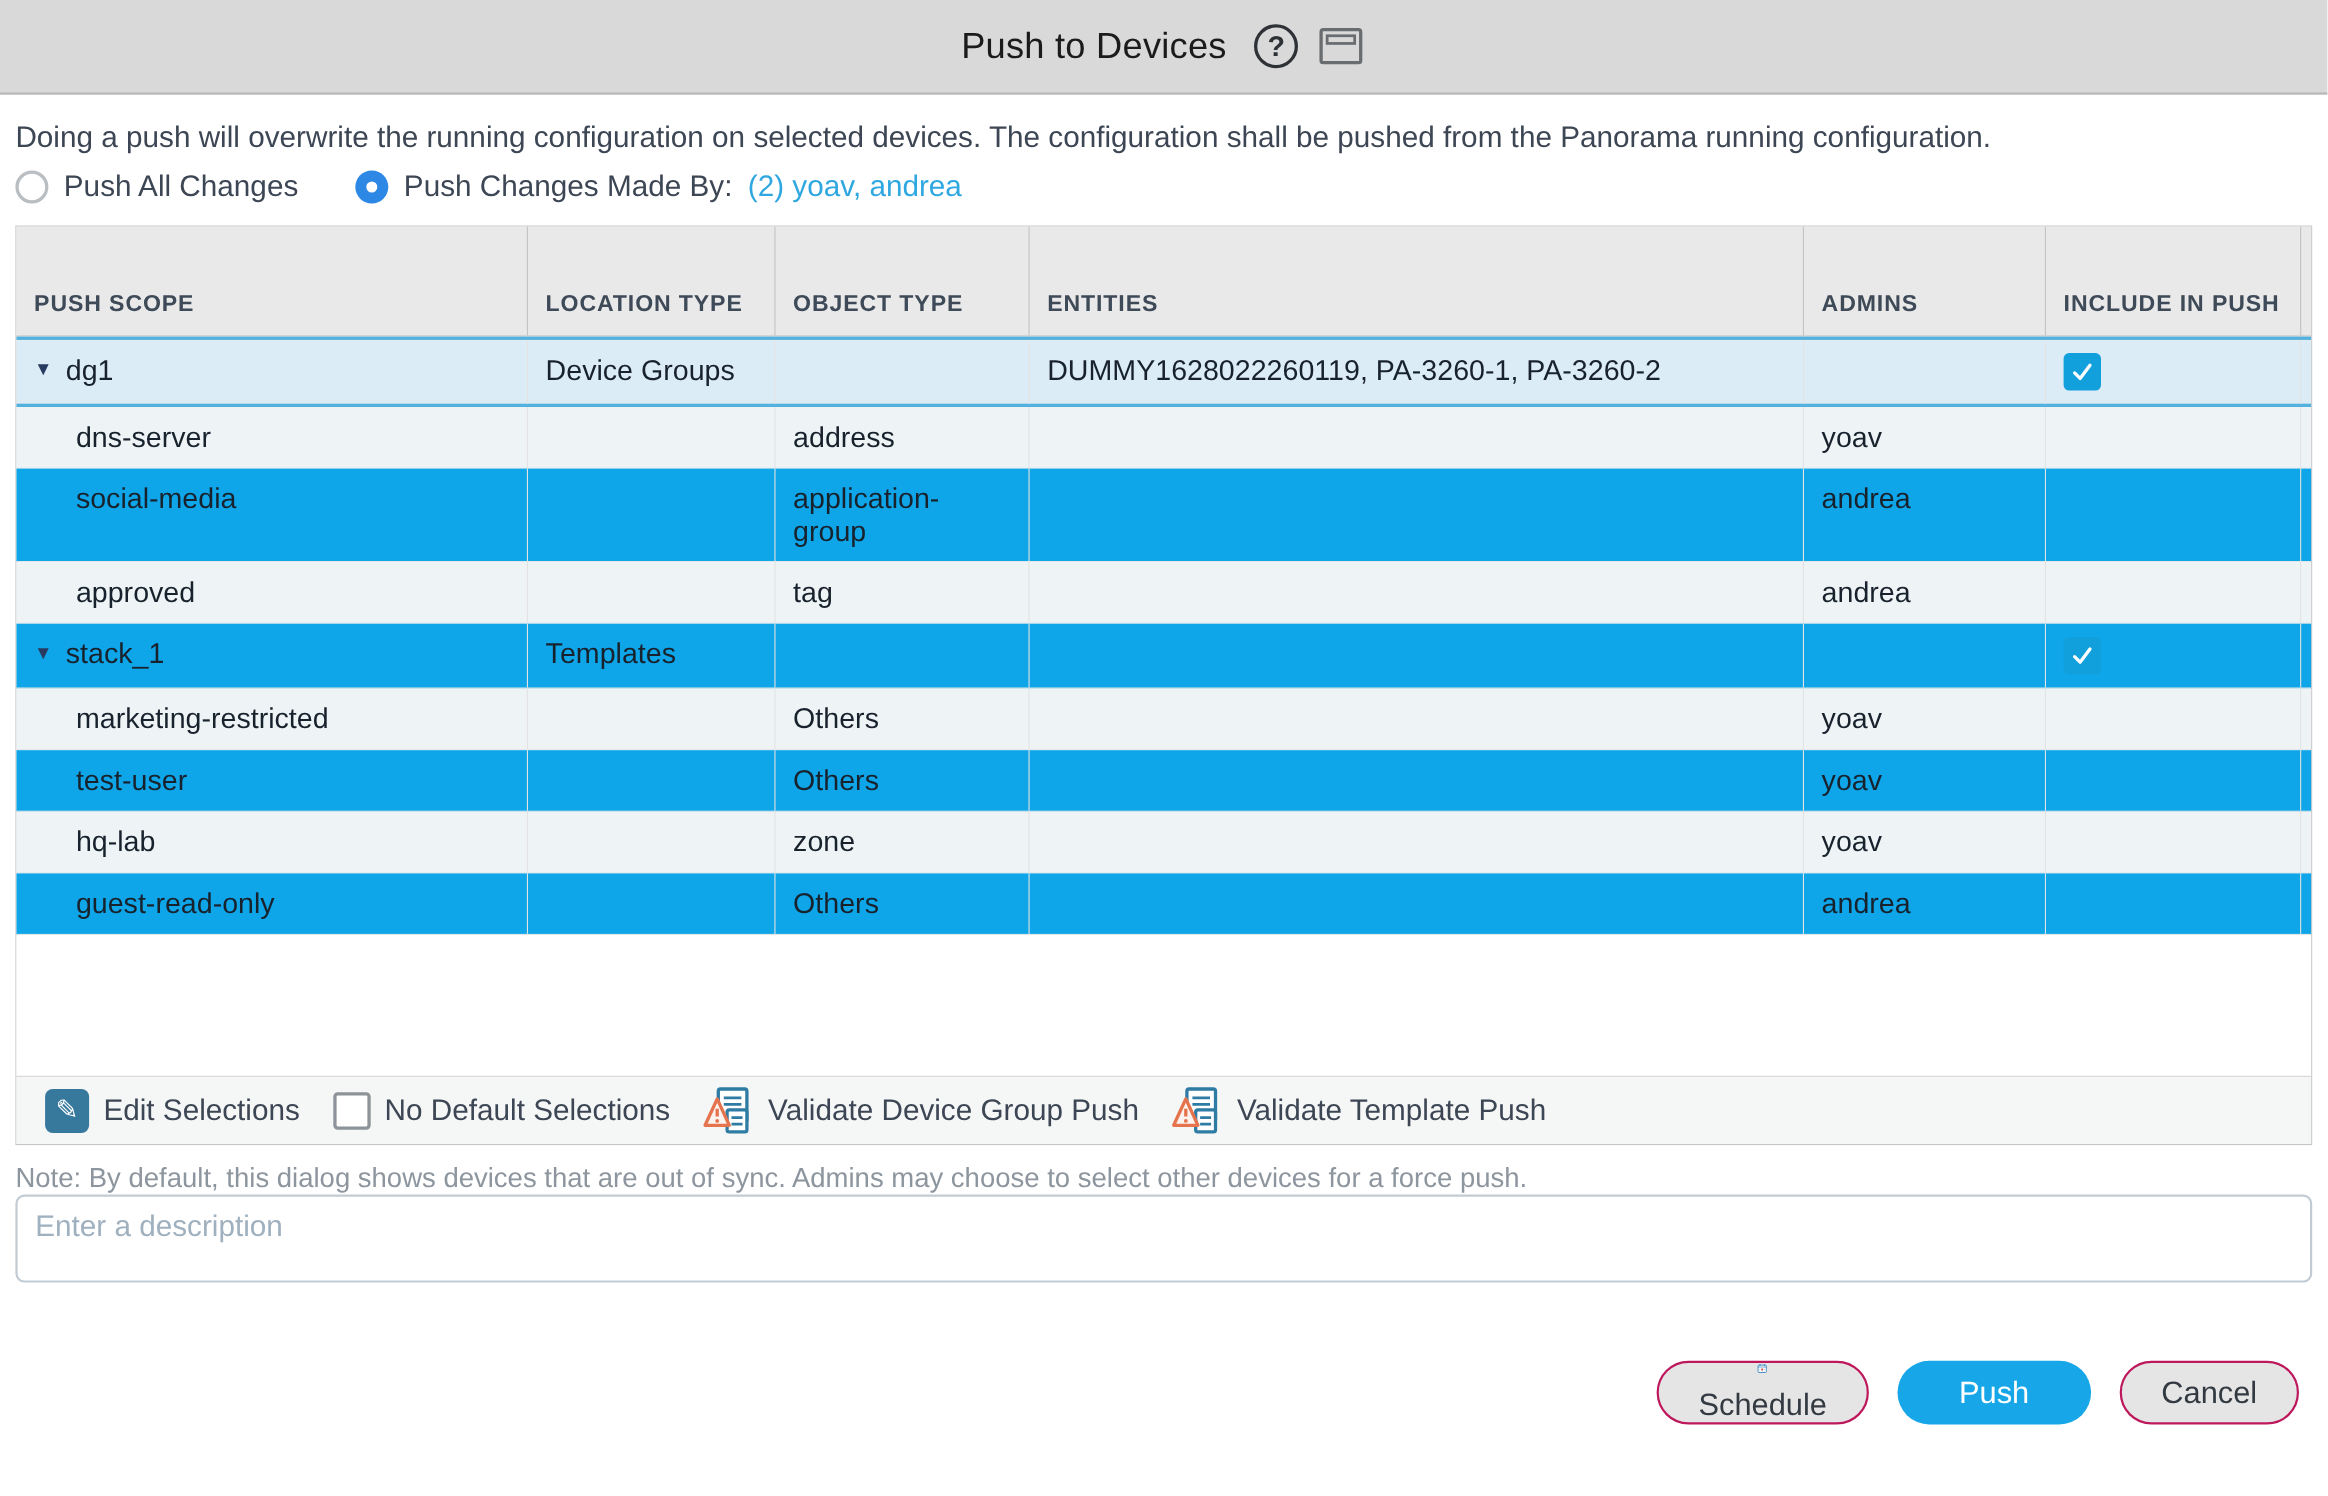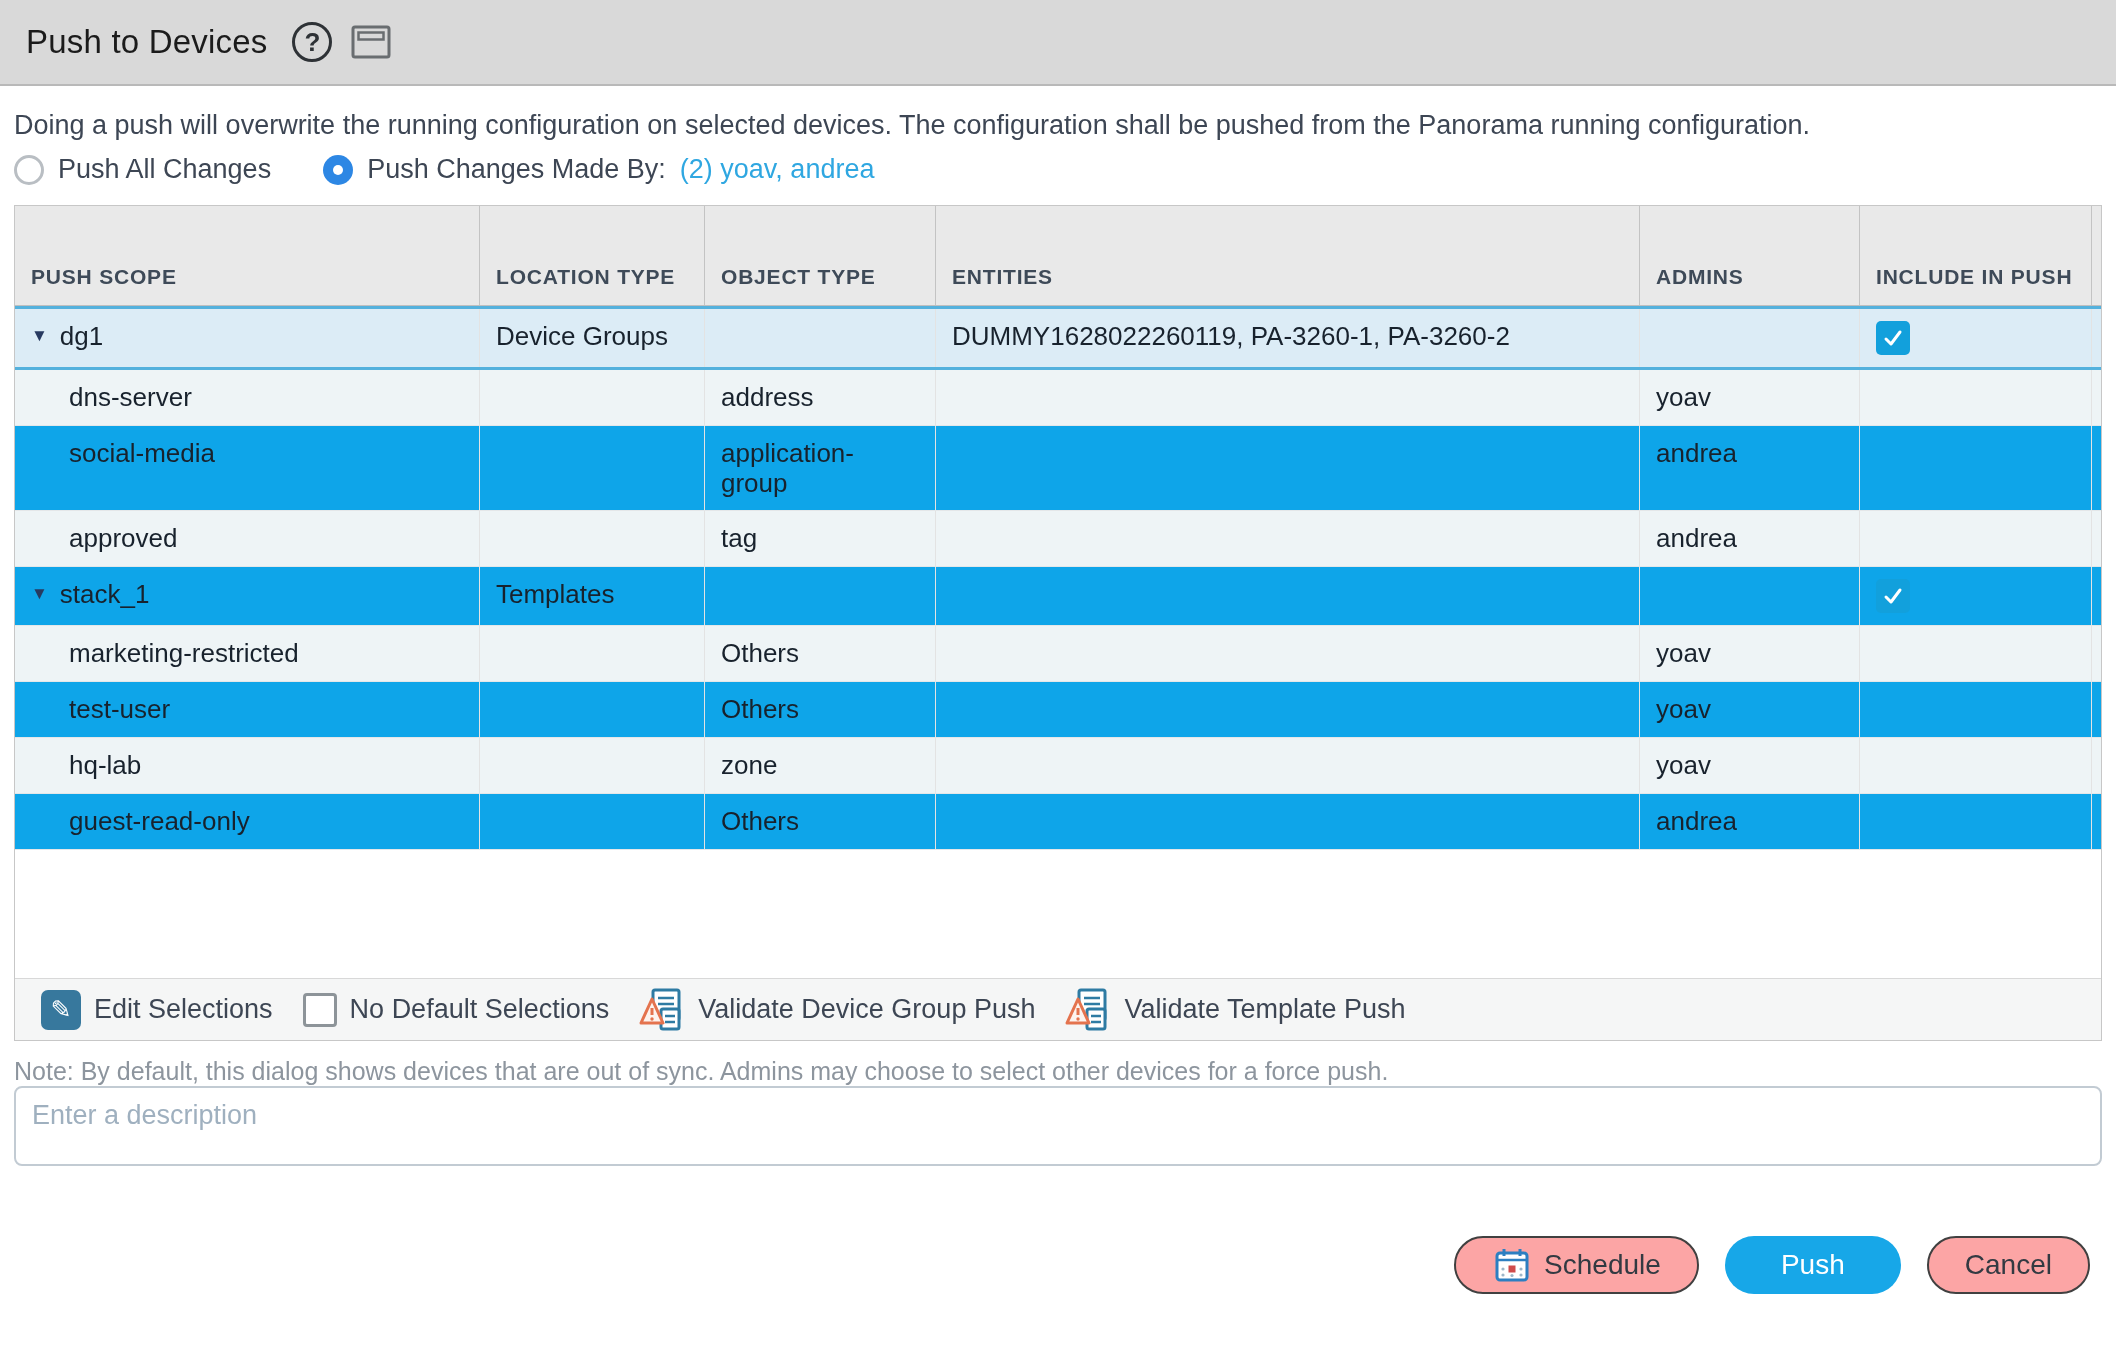--- a/index.html
+++ b/index.html
@@ -1,21 +1,21 @@
 <!DOCTYPE html>
 <html><head>
 <meta charset="utf-8">
 <style>
   * { margin:0; padding:0; box-sizing:border-box; }
   html,body { width:2116px; height:1360px; background:#ffffff; overflow:hidden;
     font-family:"Liberation Sans","DejaVu Sans",sans-serif; }
 
   
   .titlebar { height:86px; background:#d9d9d9; border-bottom:2px solid #b9b9b9;
-    display:flex; align-items:center; justify-content:flex-start; padding:0 28px 0 26px;gap:25px; }
+    display:flex; align-items:center; justify-content:center; padding:0 28px 0 26px;gap:25px; }
   .title { font-size:33px; color:#1b1b1b; font-weight:500; letter-spacing:.2px; }
   .tb-icons { display:flex; align-items:center; gap:18px; }
   .help-icon { width:40px; height:40px; border:3px solid #2e3236; border-radius:50%;
     display:flex; align-items:center; justify-content:center; font-size:26px; font-weight:700;
     color:#2e3236; cursor:pointer; }
 
   
   .content { padding:0 14px; }
   .intro { margin:22px 0 0 0; font-size:27px; color:#3d4654; line-height:34px; }
   .radio-row { display:flex; align-items:flex-start; margin-top:12px; gap:52px; }
@@ -61,21 +61,21 @@
   .note { margin:16px 0 0 0; font-size:25px; color:#8d959e; padding:0 14px; }
   .desc-wrap { padding:0 14px; }
   textarea.desc { width:100%; height:80px; border:2px solid #c2cbd3; border-radius:8px; resize:none;
     font-family:inherit; font-size:27px; color:#3d4654; padding:12px 16px; outline:none; }
   textarea.desc::placeholder { color:#9fb0bf; }
 
   
   .actions { display:flex; justify-content:flex-end; align-items:center; gap:26px; margin-top:66px; padding-right:26px; }
   .btn { height:58px; border-radius:29px; font-family:inherit; font-size:28px; display:flex;
     align-items:center; justify-content:center; gap:12px; cursor:pointer; padding:0 36px; }
-  .btn.ghost { background:#fca5a5; border:2px solid #404040; color:#333a42; }
+  .btn.ghost { background:#e5e5e5; border:2px solid #be185d; color:#333a42;flex-direction:column; }
   .btn.primary { background:#17a7e8; border:none; color:#fff; min-width:176px; }
 </style>
 </head>
 <body>
 
 <div class="titlebar">
   <div class="title">Push to Devices</div>
   <div class="tb-icons">
     <div class="help-icon">?</div>
     <svg width="42" height="38" viewBox="0 0 42 38">

